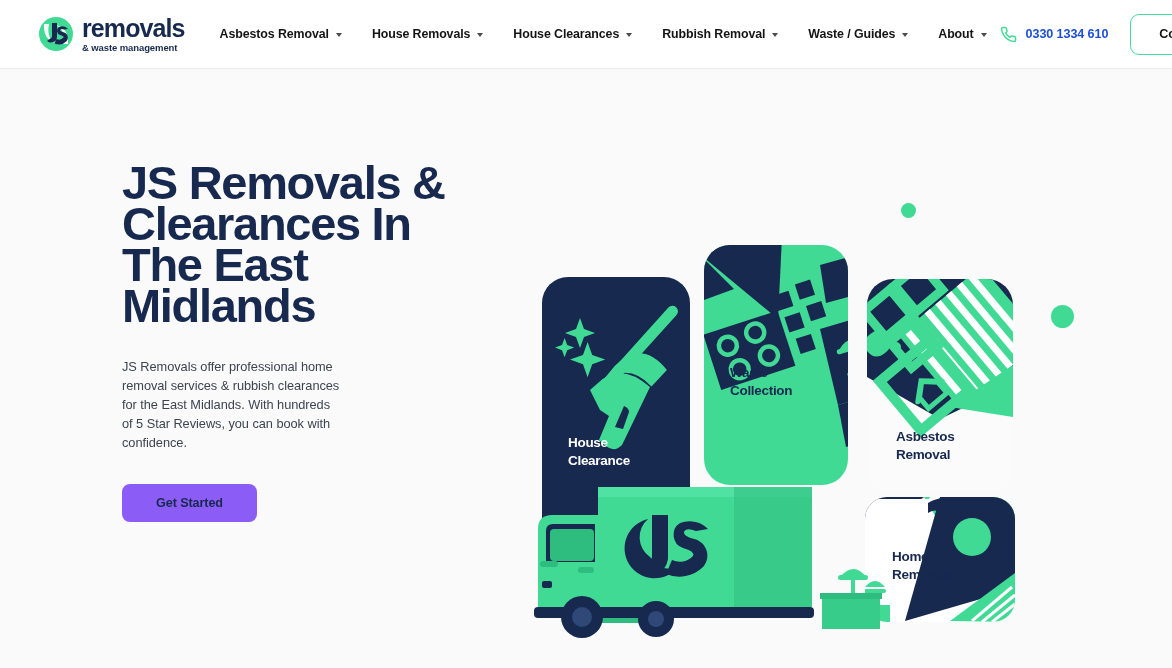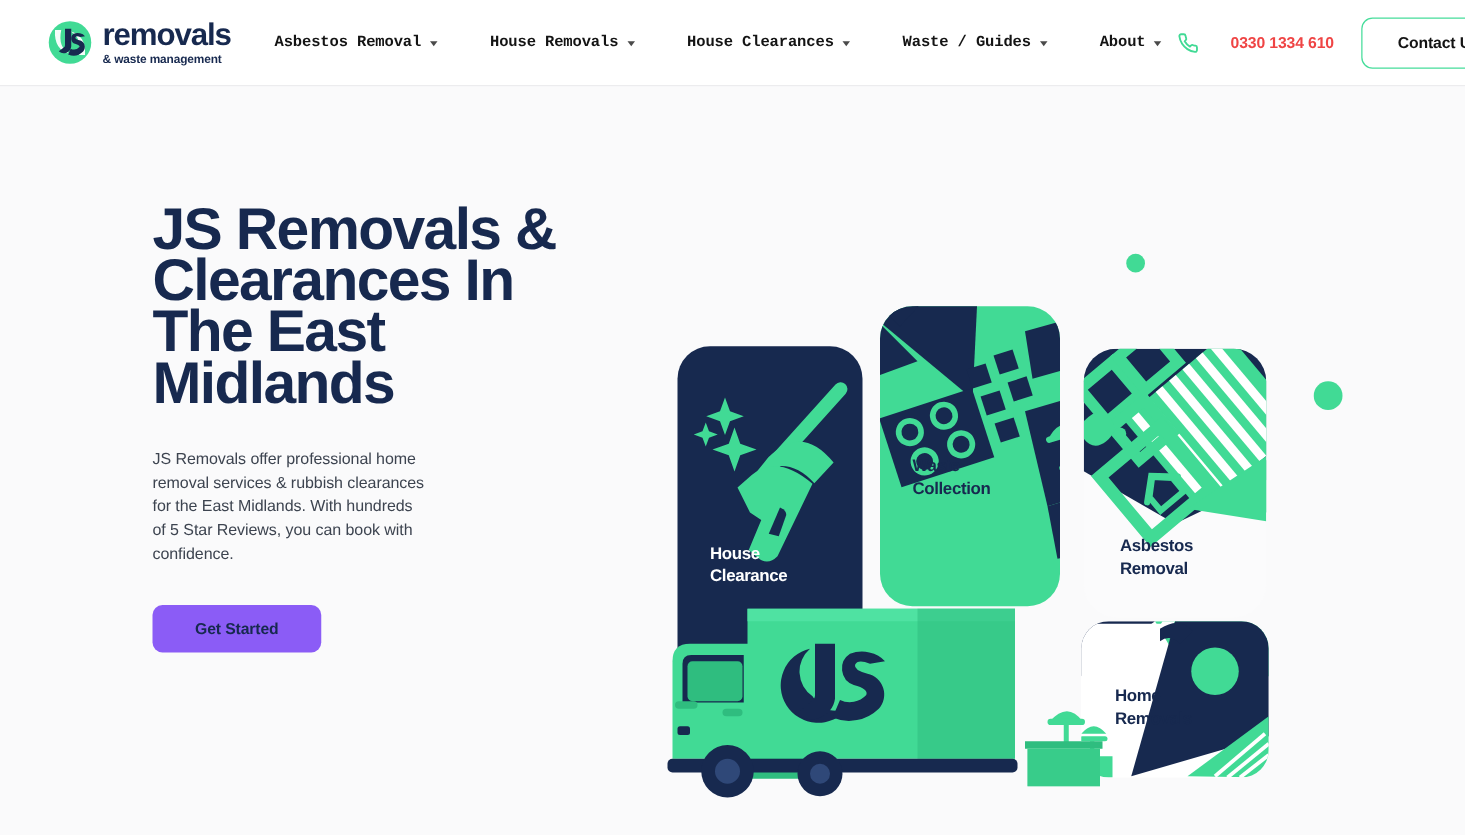--- a/index.html
+++ b/index.html
@@ -52,22 +52,21 @@
     color: #17294f;
     margin-top: 2px;
     line-height: 1;
   }
 
   
   .nav {
     display: flex;
     align-items: flex-start;
     margin-left: 22px;
-    gap: 16px;
-    font-family: Liberation Mono, monospace;
+    gap: 4px;
   }
   .nav-item {
     display: flex;
     align-items: center;
     gap: 7px;
     padding: 0 13px;
     height: 69px;
     cursor: pointer;
     white-space: nowrap;
   }
@@ -95,24 +94,23 @@
   .phone {
     display: flex;
     align-items: center;
     gap: 9px;
     cursor: pointer;
   }
   .phone-icon { width: 17px; height: 17px; display: block; }
   .phone-num {
     font-size: 12.6px;
     font-weight: 700;
-    color: #ef4444;
+    color: #1d4ed8;
     letter-spacing: -0.1px;
     white-space: nowrap;
-    margin-left: 16px;
   }
   .contact-btn {
     border: 1.3px solid #46dd9b;
     border-radius: 9px;
     background: #ffffff;
     height: 41px;
     padding: 0 28px;
     display: flex;
     align-items: center;
     justify-content: center;
@@ -212,20 +210,24 @@
     <div class="nav-item">
       <span class="nav-label">Asbestos Removal</span>
       <span class="caret"></span>
     </div>
     <div class="nav-item">
       <span class="nav-label">House Removals</span>
       <span class="caret"></span>
     </div>
     <div class="nav-item">
       <span class="nav-label">House Clearances</span>
+      <span class="caret"></span>
+    </div>
+    <div class="nav-item">
+      <span class="nav-label">Rubbish Removal</span>
       <span class="caret"></span>
     </div>
     <div class="nav-item">
       <span class="nav-label">Waste / Guides</span>
       <span class="caret"></span>
     </div>
     <div class="nav-item">
       <span class="nav-label">About</span>
       <span class="caret"></span>
     </div>

